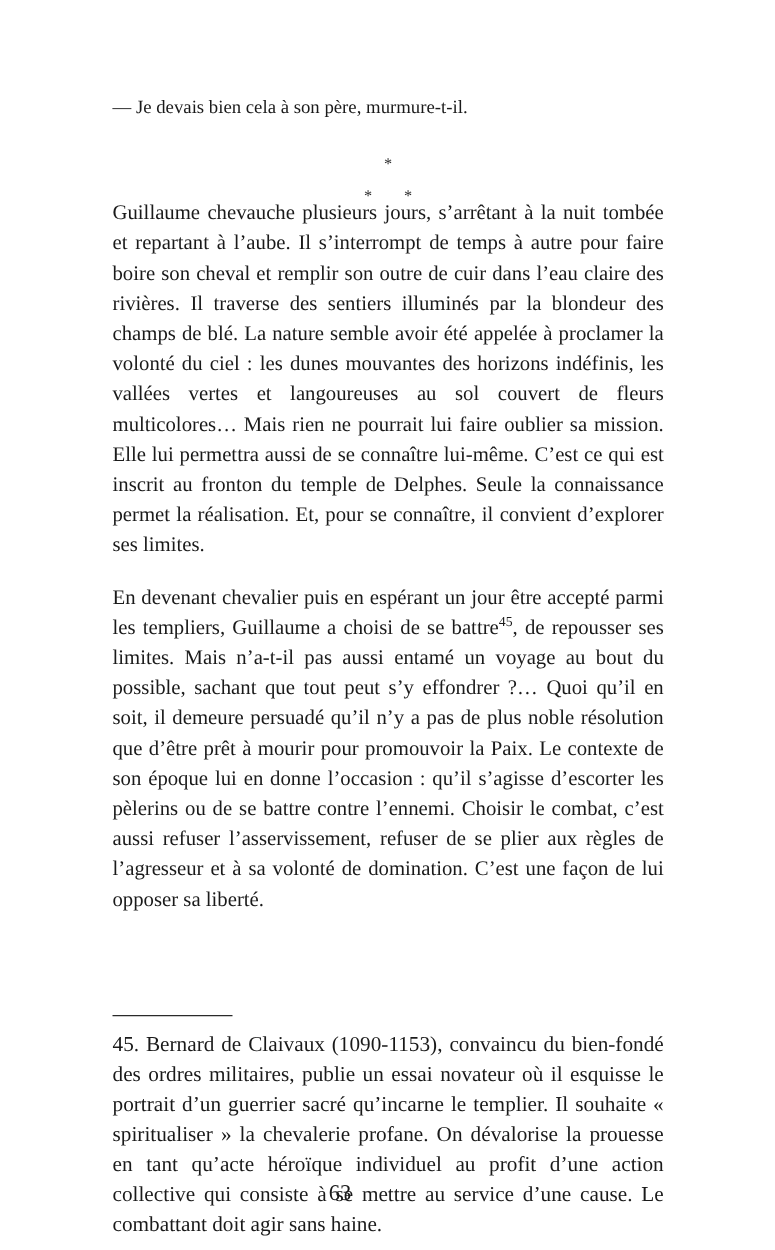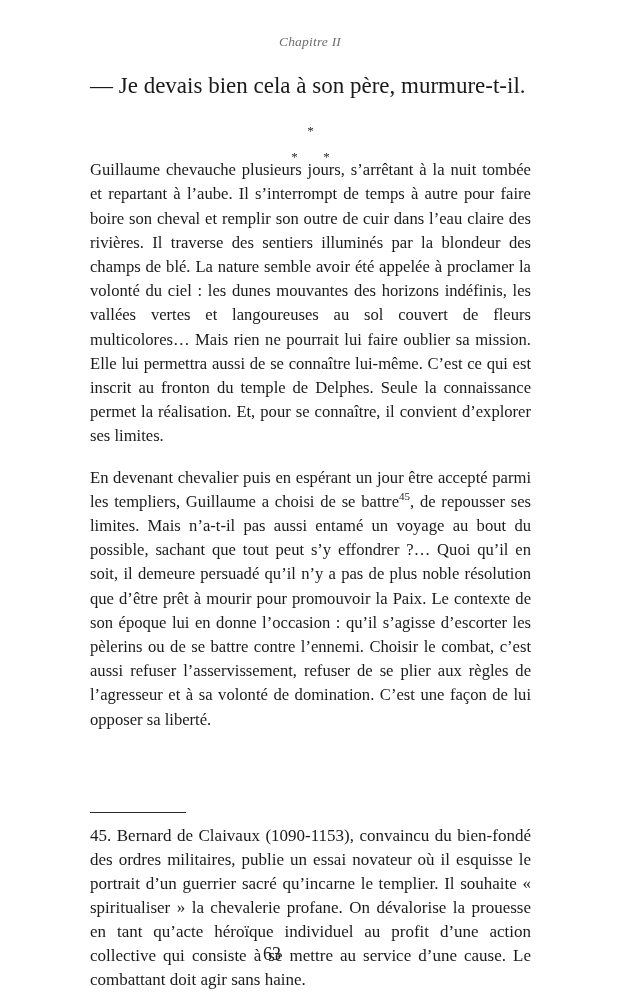--- a/index.html
+++ b/index.html
@@ -50,21 +50,21 @@
     font-size: 16.6px;
     line-height: 24.2px;
     text-align: justify;
     text-justify: inter-word;
     hyphens: none;
   }
 
   .dialogue-line {
     margin: 0;
     margin-top: 12px;
-    font-size: 23px;
+    font-size: 15px;
     line-height: 24.2px;
     text-align: left;
   }
 
   
   .asterism {
     margin: 0;
     padding: 0;
     height: 60px;
     position: relative;
@@ -134,21 +134,20 @@
     text-align: center;
     font-size: 18px;
     color: #1a1a1a;
   }
 </style>
 </head>
 <body>
 
 <div class="page">
 
-  <div class="running-head">Chapitre II</div>
 
   <div class="textblock">
 
 
     <p class="dialogue-line">— Je devais bien cela à son père, murmure-t-il.</p>
 
     <div class="asterism">
       <span class="ast ast-top">*</span>
       <span class="ast ast-left">*</span>
       <span class="ast ast-right">*</span>

